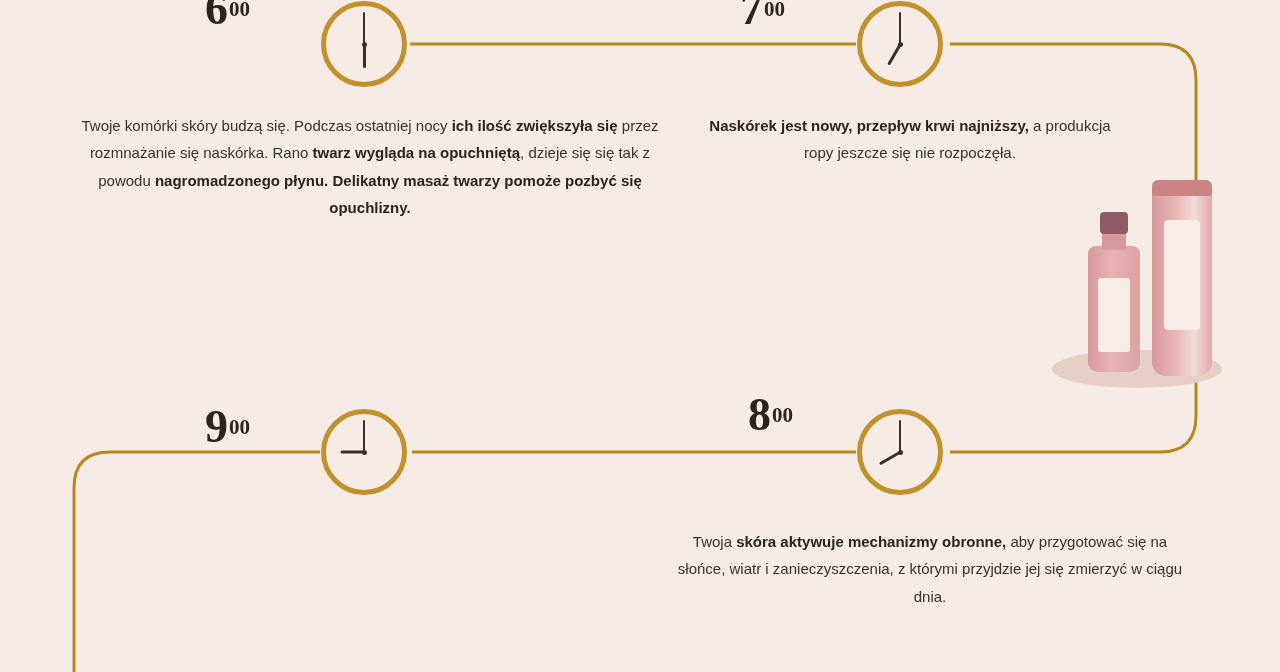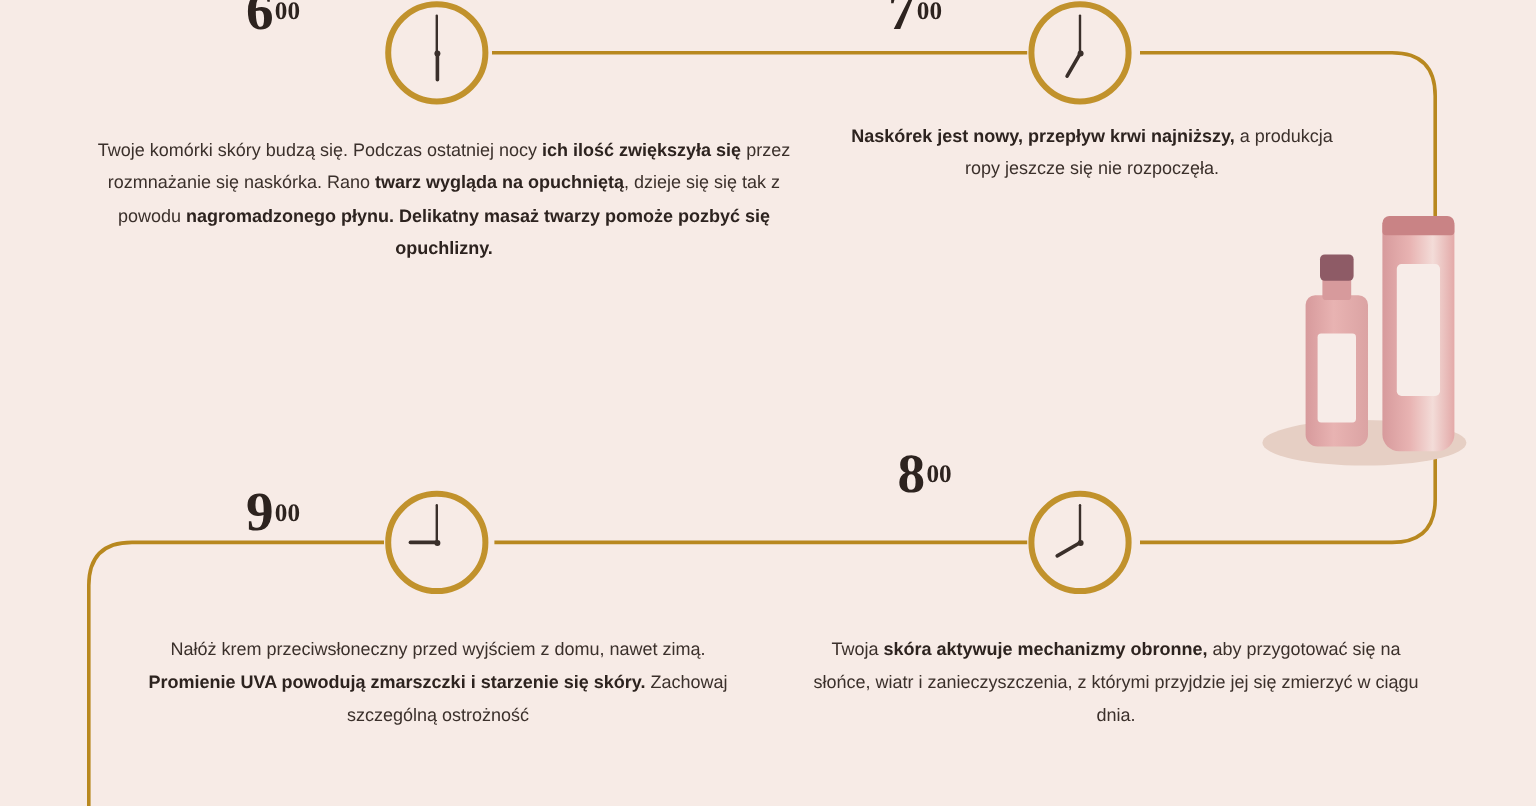--- a/index.html
+++ b/index.html
@@ -204,44 +204,43 @@
   <div class="para" style="left:80px; top:112px; width:580px;">Twoje komórki skóry budzą się. Podczas ostatniej nocy <b>ich ilość zwiększyła się</b> przez rozmnażanie się naskórka. Rano <b>twarz wygląda na opuchniętą</b>, dzieje się się tak z powodu <b>nagromadzonego płynu.</b> <b>Delikatny masaż twarzy pomoże pozbyć się opuchlizny.</b></div>
 
   <div class="hour-label" style="left:740px; top:-14px;">
     <span class="big">7</span><span class="sup">00</span>
   </div>
   <div class="clock" style="left:857px; top:1px;">
     <div class="hand hour" style="height:24px; top:calc(50% - 24px); transform: rotate(210deg);"></div>
     <div class="hand minute" style="height:32px; top:calc(50% - 32px); transform: rotate(0deg);"></div>
     <div class="pin"></div>
   </div>
-  <div class="para" style="left:700px; top:100px; width:420px;"><b>Naskórek jest nowy,</b> <b>przepływ krwi najniższy,</b> a produkcja ropy jeszcze się nie rozpoczęła.</div>
+  <div class="para" style="left:700px; top:112px; width:420px;"><b>Naskórek jest nowy,</b> <b>przepływ krwi najniższy,</b> a produkcja ropy jeszcze się nie rozpoczęła.</div>
 
   <div class="cosmetics">
     <div class="shadow-ellipse"></div>
     <div class="tube"></div>
     <div class="tube-cap"></div>
     <div class="tube-label"></div>
     <div class="bottle"></div>
     <div class="bottle-neck"></div>
     <div class="bottle-cap"></div>
     <div class="bottle-label"></div>
   </div>
 
   <div class="hour-label" style="left:205px; top:404px;">
     <span class="big">9</span><span class="sup">00</span>
   </div>
   <div class="clock" style="left:321px; top:409px;">
     <div class="hand hour" style="height:24px; top:calc(50% - 24px); transform: rotate(270deg);"></div>
     <div class="hand minute" style="height:32px; top:calc(50% - 32px); transform: rotate(0deg);"></div>
     <div class="pin"></div>
   </div>
-  <div class="para" style="left:110px; top:528px; width:510px;">Nałóż krem przeciwsłoneczny przed wyjściem z domu, nawet zimą. <b>Promienie UVA powodują zmarszczki i starzenie się skóry.</b> Zachowaj szczególną ostrożność</div>
-
-  <div class="hour-label" style="left:748px; top:372px;font-family:Liberation Serif, serif;">
+
+  <div class="hour-label" style="left:748px; top:392px;font-family:Liberation Serif, serif;">
     <span class="big">8</span><span class="sup">00</span>
   </div>
   <div class="clock" style="left:857px; top:409px;">
     <div class="hand hour" style="height:24px; top:calc(50% - 24px); transform: rotate(240deg);"></div>
     <div class="hand minute" style="height:32px; top:calc(50% - 32px); transform: rotate(0deg);"></div>
     <div class="pin"></div>
   </div>
   <div class="para" style="left:675px; top:528px; width:510px;">Twoja <b>skóra aktywuje mechanizmy obronne,</b> aby przygotować się na słońce, wiatr i zanieczyszczenia, z którymi przyjdzie jej się zmierzyć w ciągu dnia.</div>
 
 </div>

